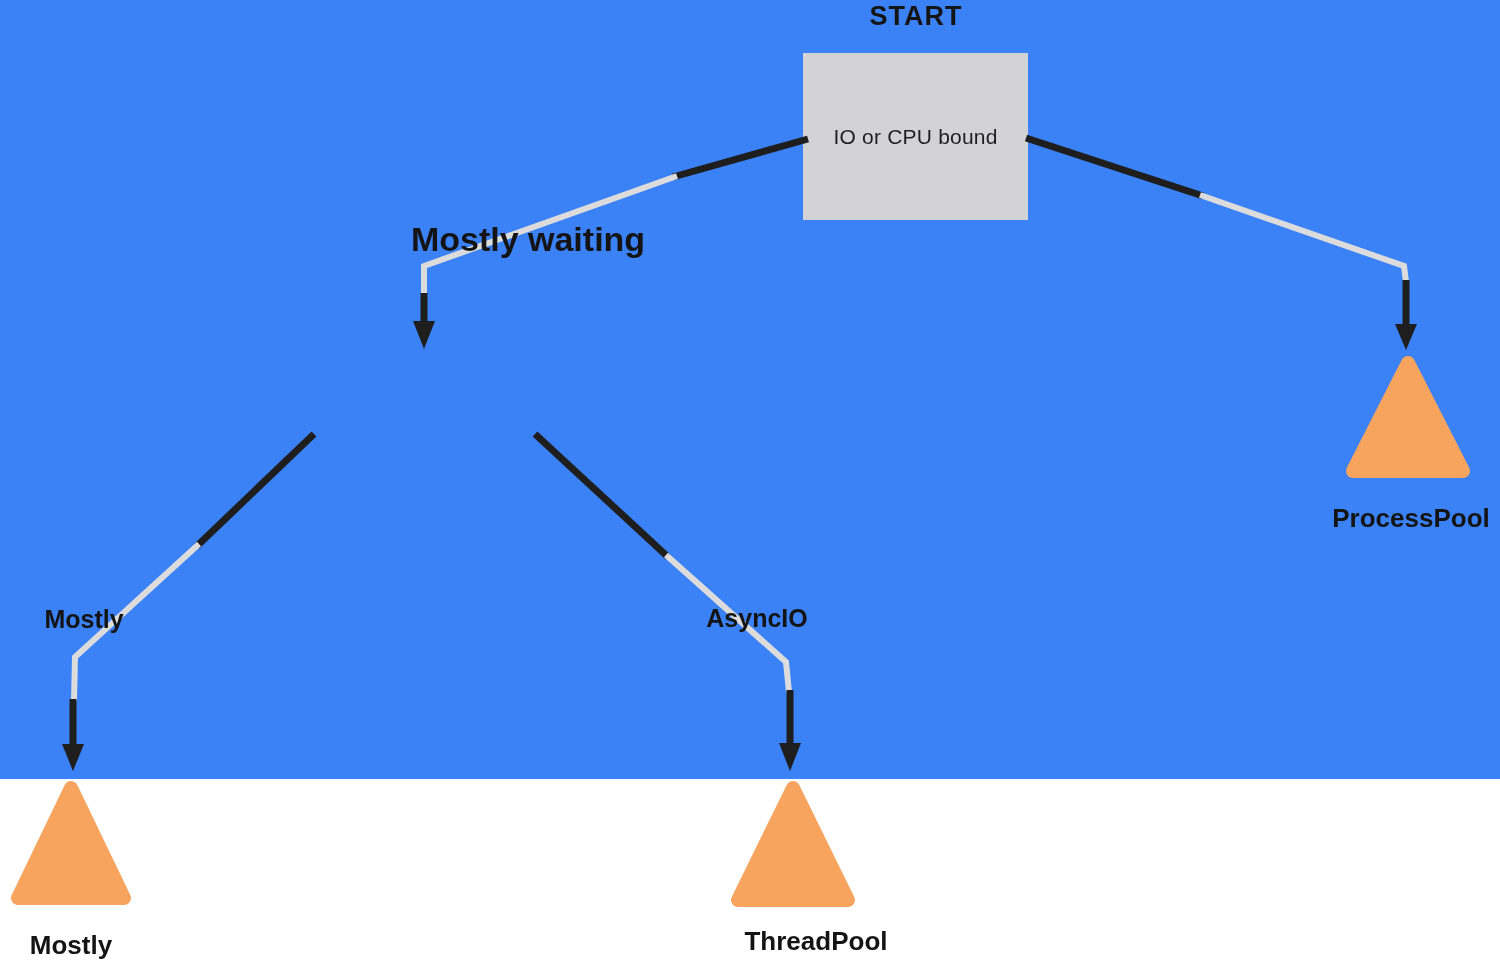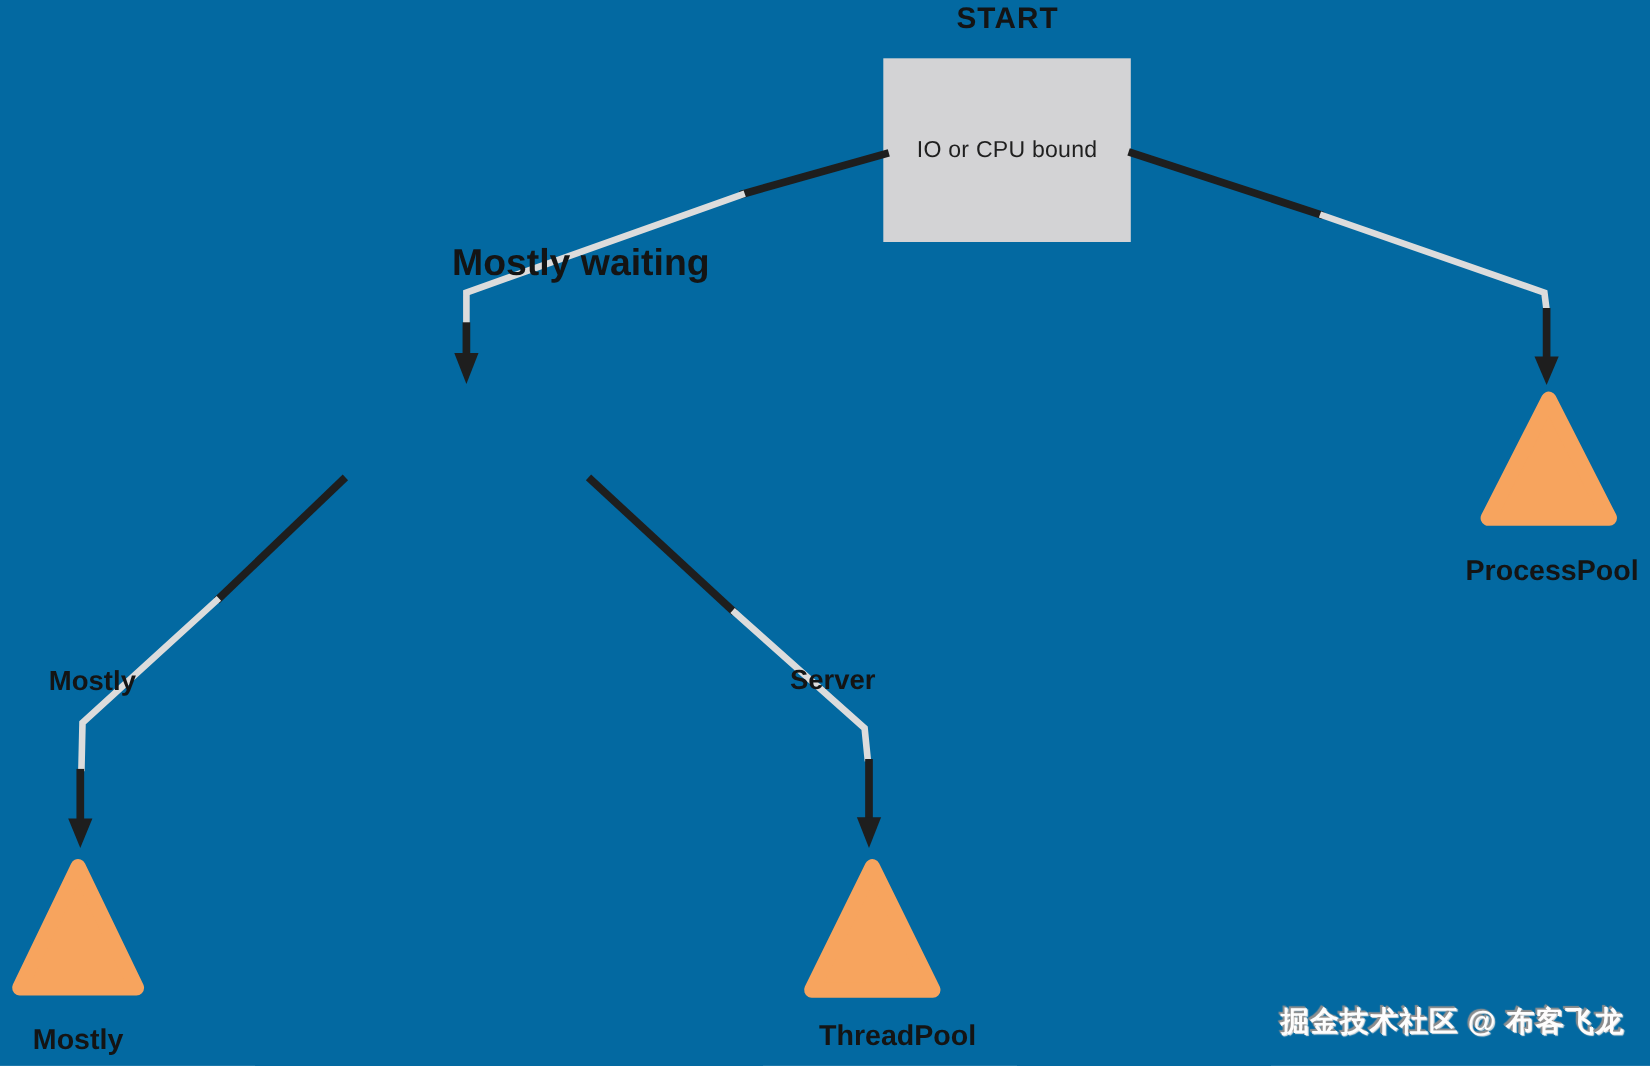--- a/index.html
+++ b/index.html
@@ -3,22 +3,22 @@
 <meta charset="utf-8">
 <style>
   * { margin: 0; padding: 0; box-sizing: border-box; }
   html, body { background: #ffffff; }
   body {
     font-family: "Liberation Sans", "DejaVu Sans", sans-serif;
     width: 1500px; height: 969px; overflow: hidden;
   }
   .canvas {
     position: relative;
-    width: 1500px; height: 969px;
-    background: #0369a1;
+    width: 1500px; height: 779px;
+    background: #3b82f6;
   }
   .edges-layer {
     position: absolute; left: 0; top: 0;
     width: 1500px; height: 969px;
     z-index: 2;
     pointer-events: none;
   }
   .node-box {
     position: absolute;
     background: #d3d3d5;
@@ -103,21 +103,20 @@
       <polygon points="779,743 801,743 790,771" fill="#1e1e1e"></polygon>
     </g>
 
     <polygon points="71,788 18,898 124,898" fill="#f7a45e" stroke="#f7a45e" stroke-width="14" stroke-linejoin="round"></polygon>
     <polygon points="793,788 738,900 848,900" fill="#f7a45e" stroke="#f7a45e" stroke-width="14" stroke-linejoin="round"></polygon>
     <polygon points="1408,363 1353,471 1463,471" fill="#f7a45e" stroke="#f7a45e" stroke-width="14" stroke-linejoin="round"></polygon>
   </svg>
 
   <div class="diagram-label lbl-waiting">Mostly waiting</div>
   <div class="diagram-label lbl-client">Mostly</div>
-  <div class="diagram-label lbl-server">Server</div>
+  <div class="diagram-label lbl-server">AsyncIO</div>
 
   <div class="diagram-label lbl-asyncio">Mostly</div>
   <div class="diagram-label lbl-threadpool">ThreadPool</div>
   <div class="diagram-label lbl-processpool">ProcessPool</div>
 
-  <div class="watermark">掘金技术社区 @ 布客飞龙</div>
 
 </div>
 
 </body></html>

